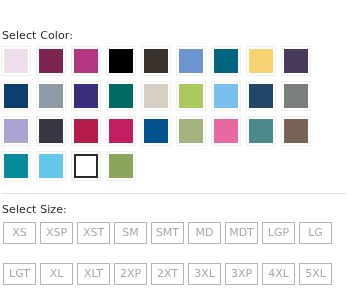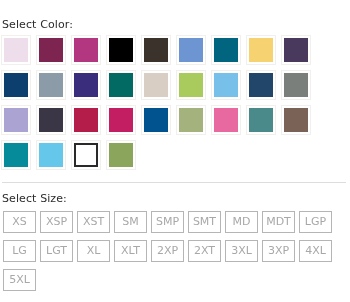--- a/index.html
+++ b/index.html
@@ -28,20 +28,21 @@
     font-size: 11px;
     line-height: 13px;
     color: #2b2b2b;
     padding-left: 2px;
     letter-spacing: 0.1px;
   }
 
   
   .color-section {
     padding-top: 18px;
+    margin-top: 11px;
   }
   .swatch-grid {
     display: flex;
     flex-wrap: wrap;
     width: 346px;
     margin-top: 4px;
     padding-left: 1px;
   }
   .swatch {
     width: 30px;
@@ -82,21 +83,21 @@
     width: 33px;
     height: 22px;
     box-sizing: border-box;
     border: 1px solid #b5b5b5;
     background: #ffffff;
     color: #a8a8a8;
     font-size: 11px;
     font-family: "DejaVu Sans", "Liberation Sans", sans-serif;
     line-height: 20px;
     text-align: center;
-    margin: 0 4px 7px 0;
+    margin: 0 4px 19px 0;
     cursor: pointer;
     overflow: hidden;
     white-space: nowrap;
     padding: 0;
   }
 </style>
 </head>
 <body>
 
 <div class="page">
@@ -202,21 +203,20 @@
 
   <hr class="divider">
 
   <div class="size-section">
     <div class="section-label">Select Size:</div>
     <div class="size-grid">
         <button class="size-btn">XS</button>
         <button class="size-btn">XSP</button>
         <button class="size-btn">XST</button>
         <button class="size-btn">SM</button>
-        <button class="size-btn">SMP</button>
         <button class="size-btn">SMT</button>
         <button class="size-btn">MD</button>
         <button class="size-btn">MDT</button>
         <button class="size-btn">LGP</button>
         <button class="size-btn">LG</button>
         <button class="size-btn">LGT</button>
         <button class="size-btn">XL</button>
         <button class="size-btn">XLT</button>
         <button class="size-btn">2XP</button>
         <button class="size-btn">2XT</button>

